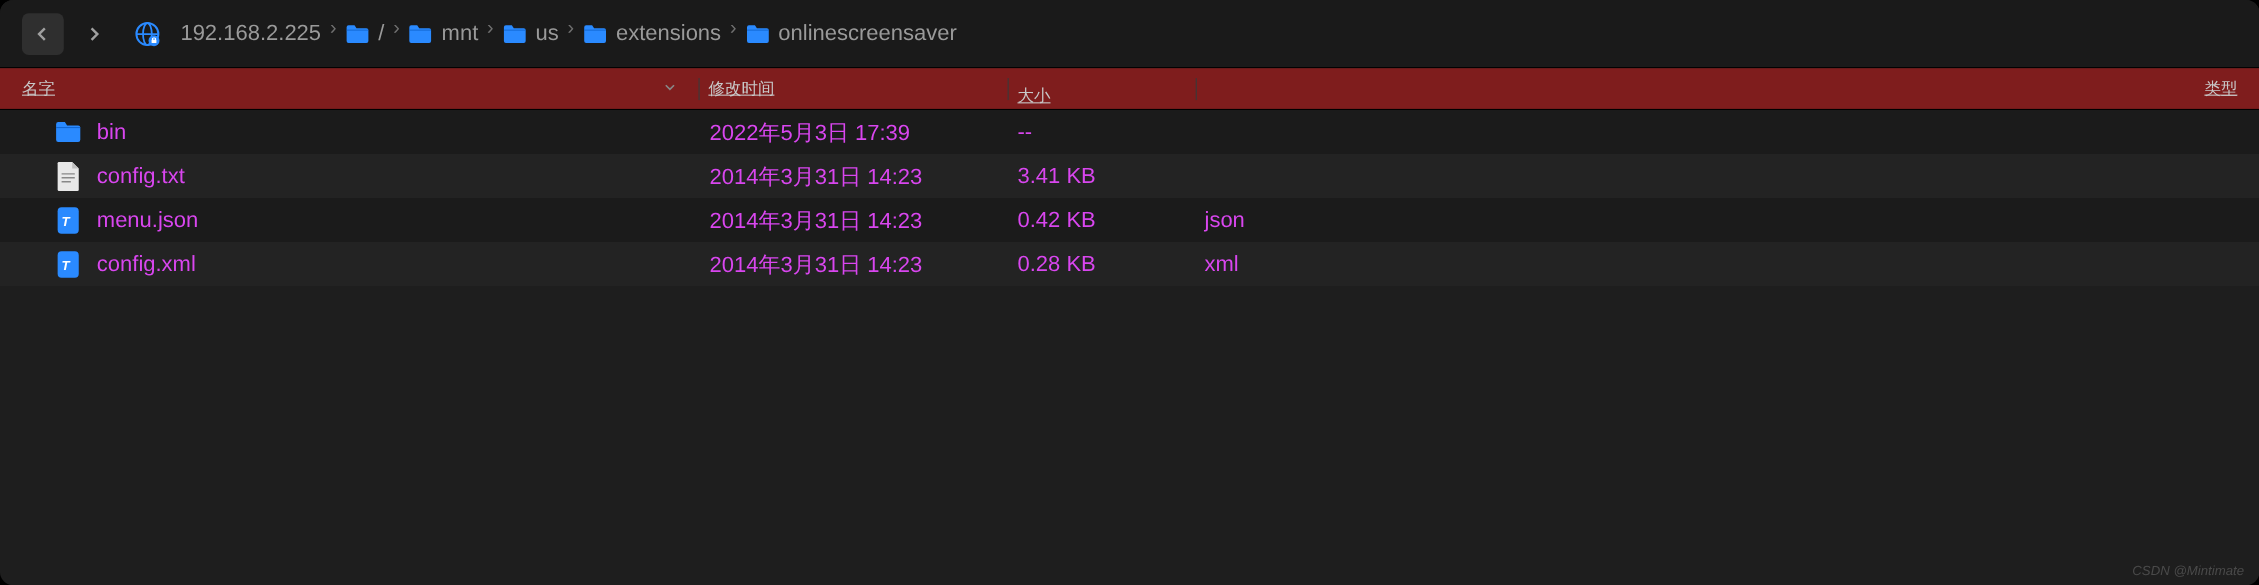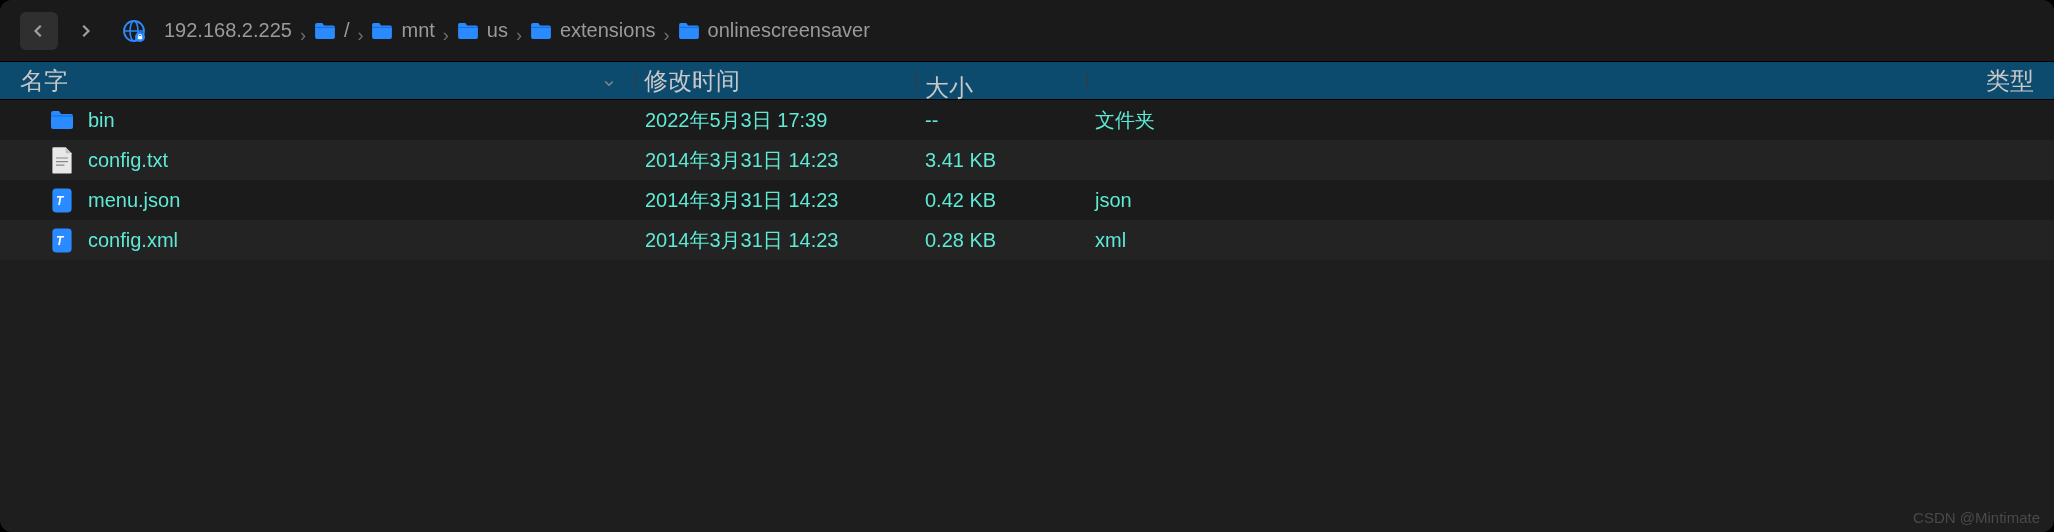--- a/index.html
+++ b/index.html
@@ -60,21 +60,21 @@
       align-items: center;
       justify-content: center;
       position: relative;
     }
     .network-icon svg {
       width: 24px;
       height: 24px;
     }
     .breadcrumb {
       display: flex;
-      align-items: flex-end;
+      align-items: flex-start;
       gap: 6px;
       margin-left: 8px;
       color: #9a9a9a;
       font-size: 20px;
     }
     .breadcrumb-item {
       display: flex;
       align-items: center;
       gap: 8px;
       cursor: pointer;
@@ -93,25 +93,26 @@
       height: 18px;
     }
     .ip-text {
       color: #9a9a9a;
       font-weight: 500;
     }
     .headers {
       display: flex;
       align-items: center;
       height: 38px;
-      background: #0c4a6e;
+      background: #7f1d1d;
       border-bottom: 1px solid #000;
       padding: 0 20px;
-      font-size: 24px;
+      font-size: 15px;
       color: #c8c8c8;
+      text-decoration: underline;
     }
     .col-name {
       flex: 0 0 615px;
       display: flex;
       align-items: center;
       justify-content: space-between;
       padding-right: 20px;
     }
     .col-date {
       flex: 0 0 280px;
@@ -141,21 +142,21 @@
     }
     .rows {
       flex: 1;
     }
     .row {
       display: flex;
       align-items: center;
       height: 40px;
       padding: 0 20px;
       font-size: 20px;
-      color: #5eead4;
+      color: #d946ef;
       cursor: pointer;
     }
     .row:nth-child(even) {
       background: #232323;
     }
     .row:nth-child(odd) {
       background: #1b1b1b;
     }
     .name-cell {
       flex: 0 0 615px;
@@ -180,22 +181,23 @@
       width: 24px;
       height: 24px;
       display: flex;
       align-items: center;
       justify-content: center;
     }
     .watermark {
       position: absolute;
       bottom: 6px;
       right: 14px;
-      font-size: 15px;
+      font-size: 12px;
       color: #4a4a4a;
+      font-style: italic;
     }
   </style>
 </head>
 <body>
 
 <div class="window">
 
   <div class="toolbar">
     <div class="nav-button back">
       <svg viewBox="0 0 16 16">
@@ -311,21 +313,20 @@
         <span class="file-icon">
           <svg viewBox="0 0 24 20">
               <path d="M1 3 a2 2 0 0 1 2-2 h6 l2 3 h10 a2 2 0 0 1 2 2 v11 a2 2 0 0 1-2 2 H3 a2 2 0 0 1-2-2 Z" fill="#2a8aff"></path>
               <path d="M1 6 h22" stroke="#0d5fc9" stroke-width="0.8"></path>
             </svg>
         </span>
         <span>bin</span>
       </div>
       <div class="date-cell">2022年5月3日 17:39</div>
       <div class="size-cell">--</div>
-      <div class="type-cell">文件夹</div>
     </div>
 
     <div class="row">
       <div class="name-cell">
         <span class="file-icon">
           <svg viewBox="0 0 20 24">
               <path d="M3 1 h10 l5 5 v16 a1 1 0 0 1-1 1 H3 a1 1 0 0 1-1-1 V2 a1 1 0 0 1 1-1 Z" fill="#e8e8e8"></path>
               <path d="M13 1 v5 h5" fill="#c0c0c0"></path>
               <line x1="5" y1="10" x2="15" y2="10" stroke="#888" stroke-width="1"></line>
               <line x1="5" y1="13" x2="15" y2="13" stroke="#888" stroke-width="1"></line>

